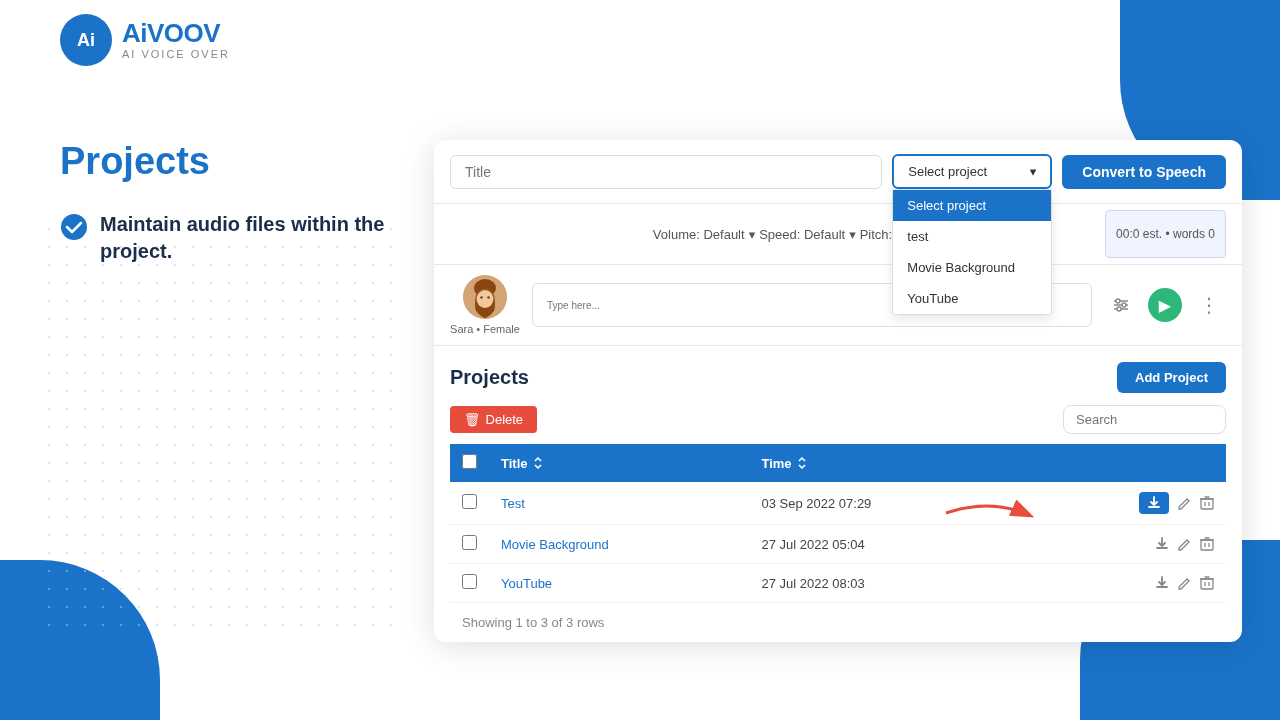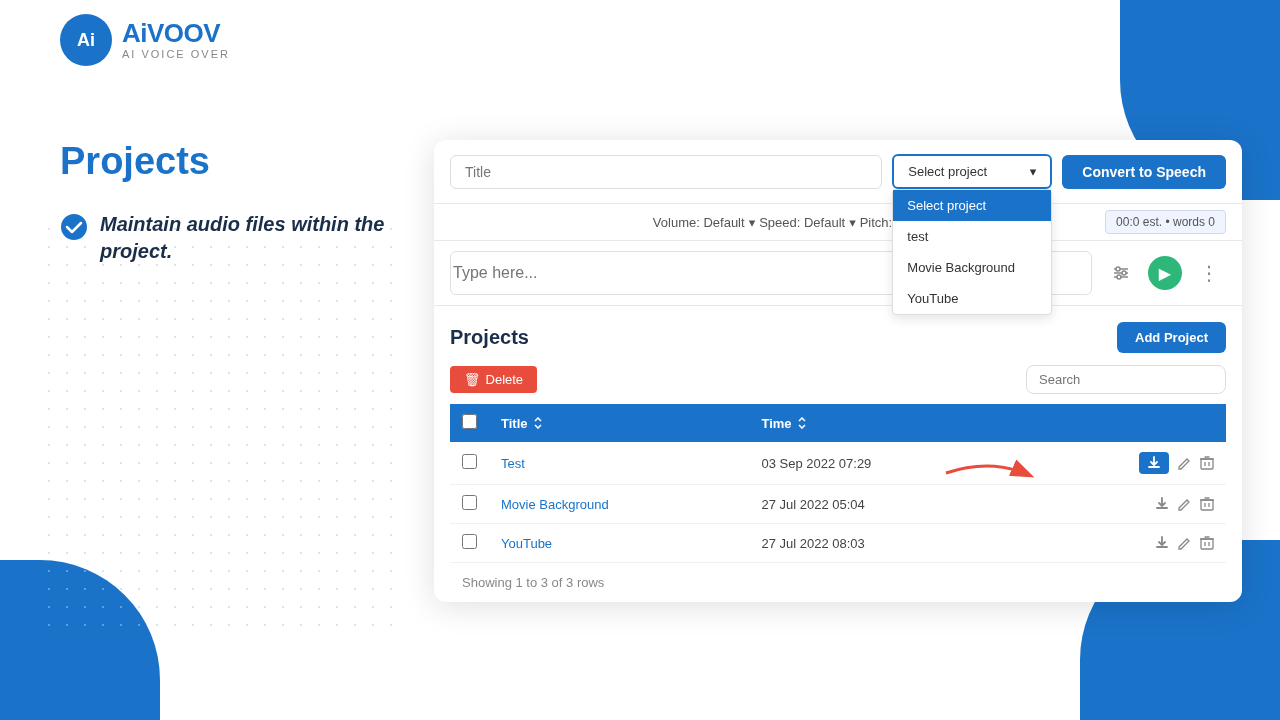--- a/index.html
+++ b/index.html
@@ -117,21 +117,20 @@
       margin-top: 2px;
     }
     .check-icon svg {
       width: 28px; height: 28px;
     }
     .feature-text {
       font-size: 20px;
       font-weight: 700;
       color: #1a2e4a;
       line-height: 1.35;
-      font-style: italic;
     }
 
     
     .main-card {
       position: absolute;
       right: 38px;
       top: 140px;
       width: 808px;
       background: #fff;
       border-radius: 12px;
@@ -229,21 +228,21 @@
     .control-btn {
       display: flex; align-items: center; gap: 4px;
       color: #555;
       font-size: 13px;
       cursor: pointer;
     }
     .time-badge {
       background: #f0f4ff;
       border: 1px solid #d0d8ee;
       border-radius: 4px;
-      padding: 4px 10px;
+      padding: 16px 10px;
       font-size: 12px;
       color: #555;
     }
 
     
     .text-area-row {
       display: flex;
       align-items: center;
       padding: 10px 16px;
       border-bottom: 1px solid #e8e8e8;
@@ -265,22 +264,22 @@
     }
     .avatar-label {
       font-size: 11px;
       color: #666;
       text-align: center;
     }
     .text-input {
       flex: 1;
       border: 1px solid #e0e0e0;
       border-radius: 6px;
-      padding: 10px 2px;
-      font-size: 16px;
+      padding: 10px 14px;
+      font-size: 10px;
       color: #aaa;
       outline: none;
       height: 44px;
     }
     .action-icons {
       display: flex;
       align-items: center;
       gap: 10px;
     }
     .icon-btn {
@@ -342,21 +341,21 @@
       cursor: pointer;
       display: flex; align-items: center; gap: 5px;
     }
     .search-input {
       border: 1px solid #ddd;
       border-radius: 8px;
       padding: 6px 12px;
       font-size: 13px;
       color: #999;
       outline: none;
-      width: 200px;
+      width: 163px;
     }
 
     
     .projects-table {
       width: 100%;
       border-collapse: collapse;
     }
     .projects-table thead tr {
       background: #1a73c9;
       color: white;
@@ -484,20 +483,45 @@
         <span>▾</span>
       </span>
       <span class="control-btn">
         <span>Pitch:</span>
       </span>
     </div>
     <div class="time-badge">00:0 est. • words 0</div>
   </div>
 
   <div class="text-area-row">
+    <div class="voice-avatar">
+
+      <div class="avatar-img">
+        <svg width="44" height="44" viewBox="0 0 44 44">
+          <circle cx="22" cy="22" r="22" fill="#d4a574"></circle>
+
+          <ellipse cx="22" cy="13" rx="11" ry="9" fill="#8B4513"></ellipse>
+
+          <ellipse cx="22" cy="24" rx="9" ry="10" fill="#f4c89a"></ellipse>
+
+          <circle cx="18.5" cy="22" r="1.2" fill="#555"></circle>
+          <circle cx="25.5" cy="22" r="1.2" fill="#555"></circle>
+
+          <path d="M18 27 Q22 30 26 27" stroke="#c47a50" stroke-width="1.2" fill="none"></path>
+
+          <path d="M13 20 Q11 30 13 36 Q18 42 22 43 Q26 42 31 36 Q33 30 31 20 Q27 14 22 14 Q17 14 13 20Z" fill="#8B4513"></path>
+
+          <ellipse cx="22" cy="24" rx="8.5" ry="9" fill="#f4c89a"></ellipse>
+
+          <circle cx="18.5" cy="22.5" r="1.2" fill="#444"></circle>
+          <circle cx="25.5" cy="22.5" r="1.2" fill="#444"></circle>
+        </svg>
+      </div>
+      <span class="avatar-label">Sara • Female</span>
+    </div>
     <input class="text-input" type="text" placeholder="Type here..." style="">
     <div class="action-icons">
       <div class="icon-btn filter">
 
         <svg width="18" height="18" viewBox="0 0 18 18" fill="none">
           <line x1="2" y1="5" x2="16" y2="5" stroke="#888" stroke-width="1.5"></line>
           <line x1="2" y1="9" x2="16" y2="9" stroke="#888" stroke-width="1.5"></line>
           <line x1="2" y1="13" x2="16" y2="13" stroke="#888" stroke-width="1.5"></line>
           <circle cx="6" cy="5" r="2" fill="white" stroke="#888" stroke-width="1.5"></circle>
           <circle cx="12" cy="9" r="2" fill="white" stroke="#888" stroke-width="1.5"></circle>

